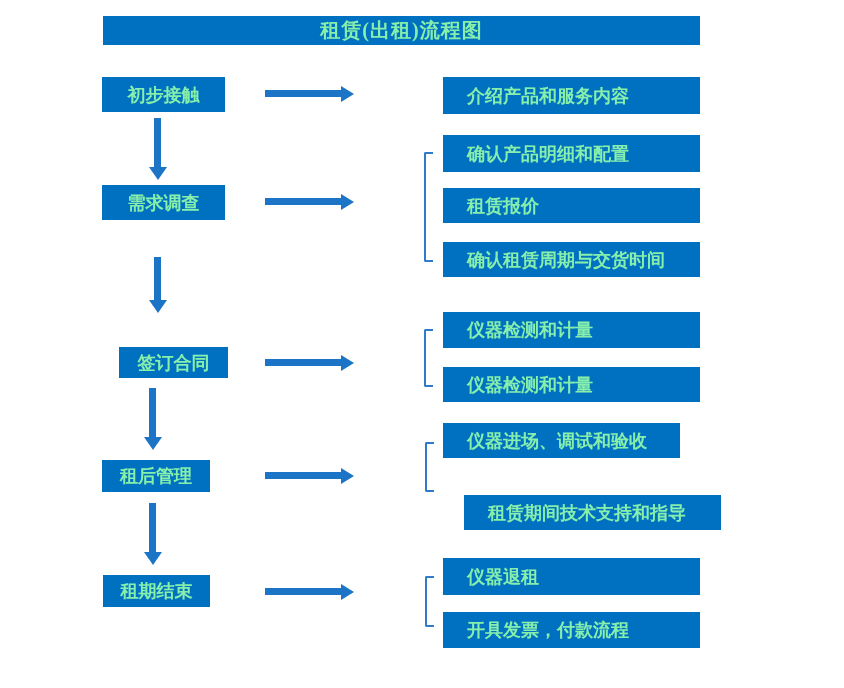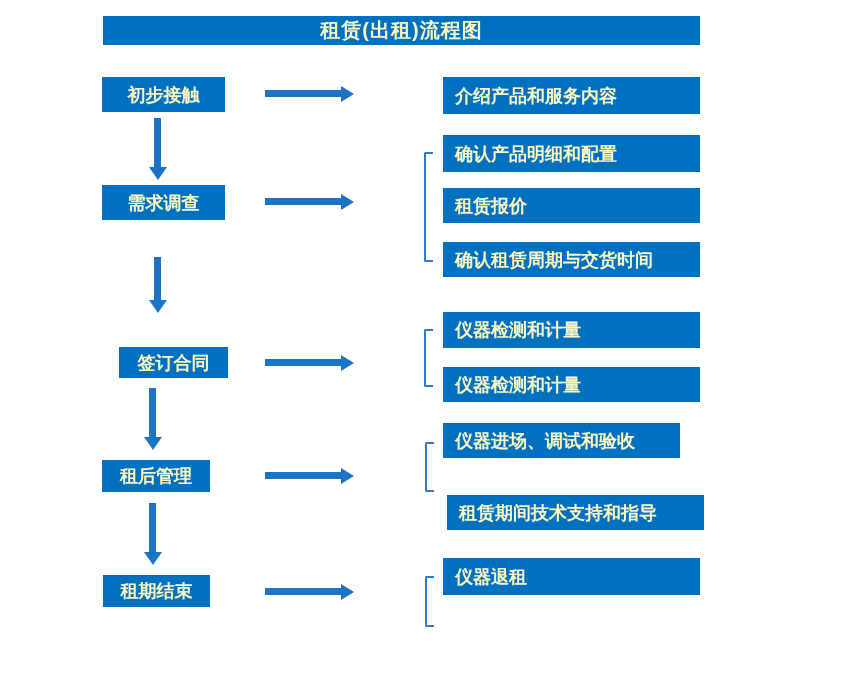--- a/index.html
+++ b/index.html
@@ -3,26 +3,26 @@
 <meta charset="utf-8">
 <style>
   html,body{margin:0;padding:0;background:#fff;}
   body{
     width:844px;height:688px;position:relative;overflow:hidden;
     font-family:"Liberation Sans","DejaVu Sans",sans-serif;
     -webkit-font-smoothing:antialiased;
   }
   .canvas{position:absolute;inset:0;background:var(--bg,#ffffff);}
   .bluebox{
-    position:absolute;background:var(--box-blue,#0070c0);color:#fef9c3;
-    font-weight:bold;display:flex;align-items:center;box-sizing:border-box;
+    position:absolute;background:var(--box-blue,#0070c0);color:#86efac;
+    font-weight:bold;display:flex;align-items:center;box-sizing:border-box;font-family:Liberation Serif, serif;
   }
   .titlebar{justify-content:center;font-size:20px;letter-spacing:1px;}
   .stepbox{justify-content:center;font-size:18px;}
-  .outbox{justify-content:flex-start;padding-left:12px;font-size:18px;}
+  .outbox{justify-content:flex-start;padding-left:24px;font-size:18px;}
   
   .rarrow{position:absolute;height:16px;}
   .rarrow .shaft{position:absolute;left:0;top:4px;height:7px;background:var(--arrow-blue,#1b74c6);}
   .rarrow .head{
     position:absolute;top:0;width:0;height:0;
     border-top:8px solid transparent;border-bottom:8px solid transparent;
     border-left:13px solid var(--arrow-blue,#1b74c6);
   }
   
   .darrow{position:absolute;width:18px;}
@@ -100,17 +100,18 @@
   <div class="bluebox outbox" style="left:443px;top:77px;width:257px;height:37px;">介绍产品和服务内容</div>
 
   <div class="bluebox outbox" style="left:443px;top:135px;width:257px;height:37px;">确认产品明细和配置</div>
   <div class="bluebox outbox" style="left:443px;top:188px;width:257px;height:35px;">租赁报价</div>
   <div class="bluebox outbox" style="left:443px;top:242px;width:257px;height:35px;">确认租赁周期与交货时间</div>
 
   <div class="bluebox outbox" style="left:443px;top:312px;width:257px;height:36px;">仪器检测和计量</div>
   <div class="bluebox outbox" style="left:443px;top:367px;width:257px;height:35px;">仪器检测和计量</div>
 
   <div class="bluebox outbox" style="left:443px;top:423px;width:237px;height:35px;">仪器进场、调试和验收</div>
-  <div class="bluebox outbox" style="left:447px;top:495px;width:257px;height:35px;">租赁期间技术支持和指导</div>
+  <div class="bluebox outbox" style="left:464px;top:495px;width:257px;height:35px;">租赁期间技术支持和指导</div>
 
   <div class="bluebox outbox" style="left:443px;top:558px;width:257px;height:37px;">仪器退租</div>
+  <div class="bluebox outbox" style="left:443px;top:612px;width:257px;height:36px;">开具发票，付款流程</div>
 
 </div>
 
 </body></html>

